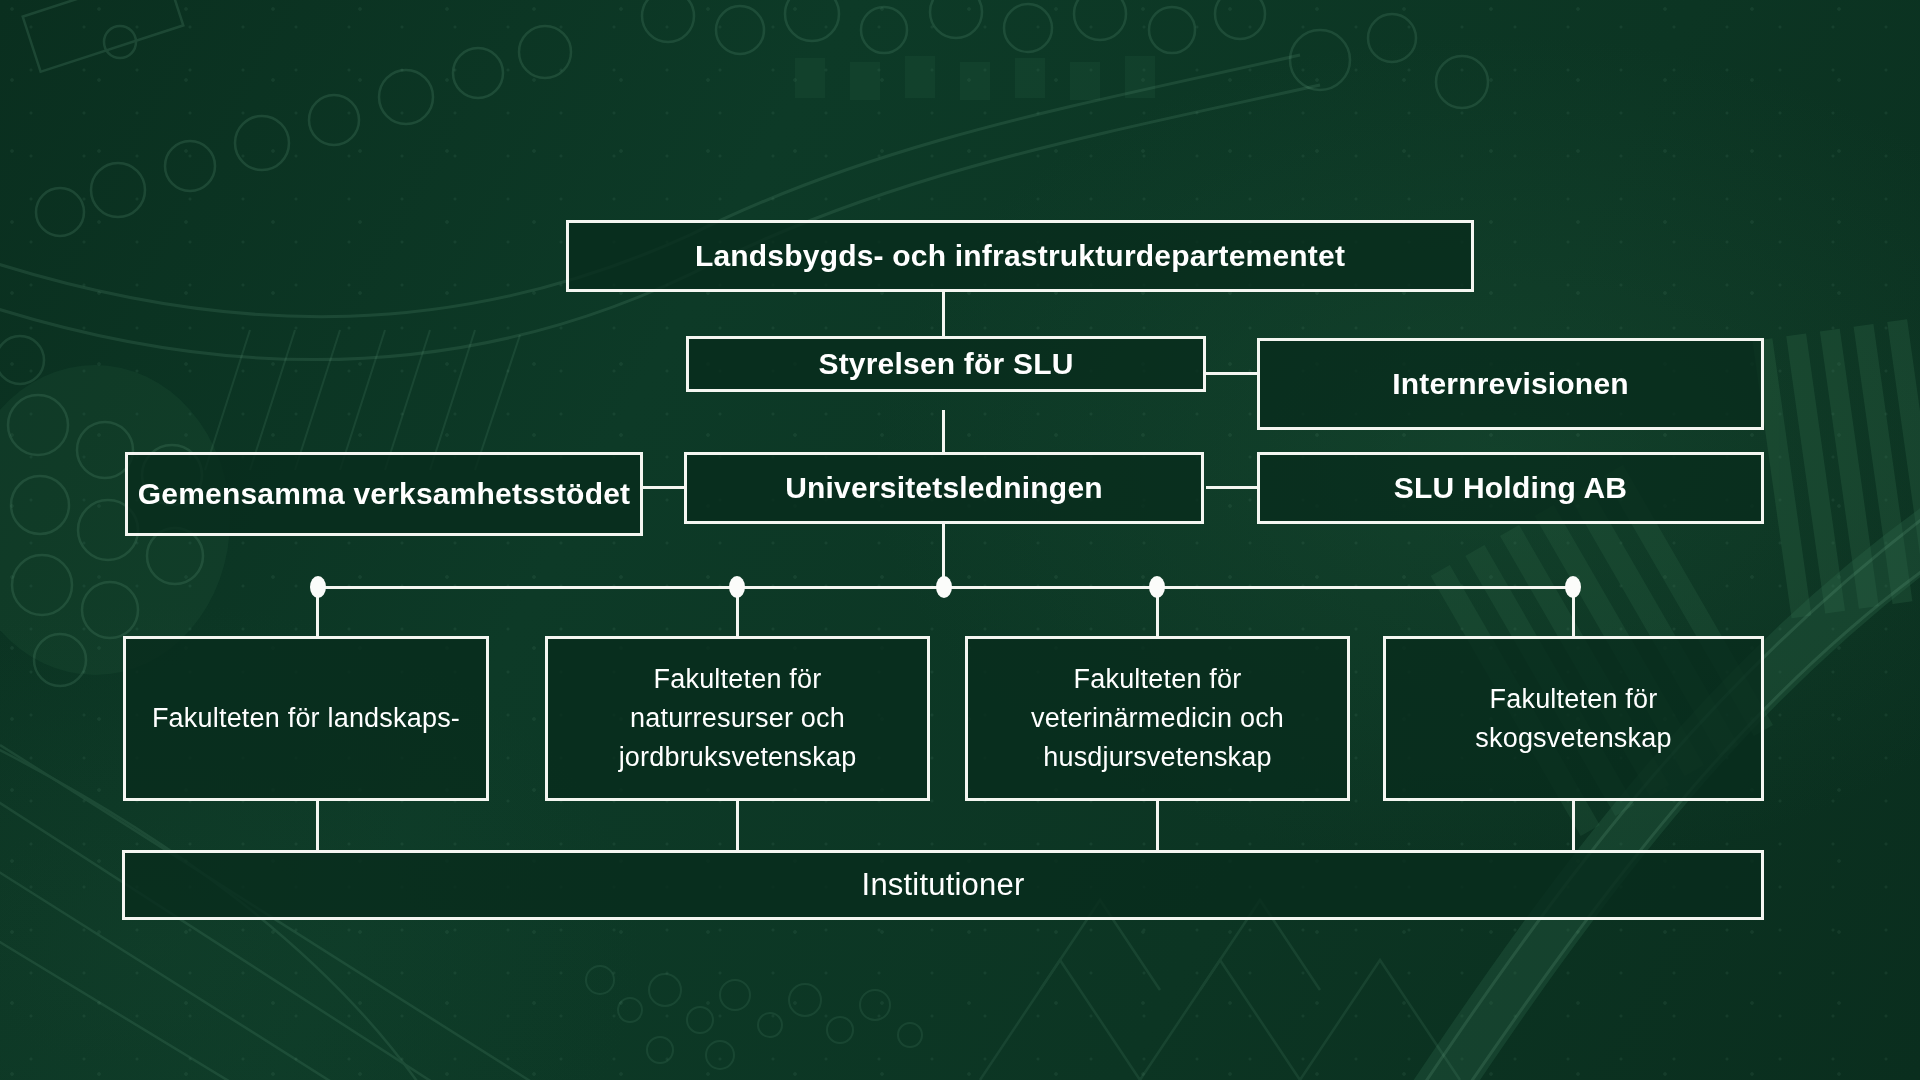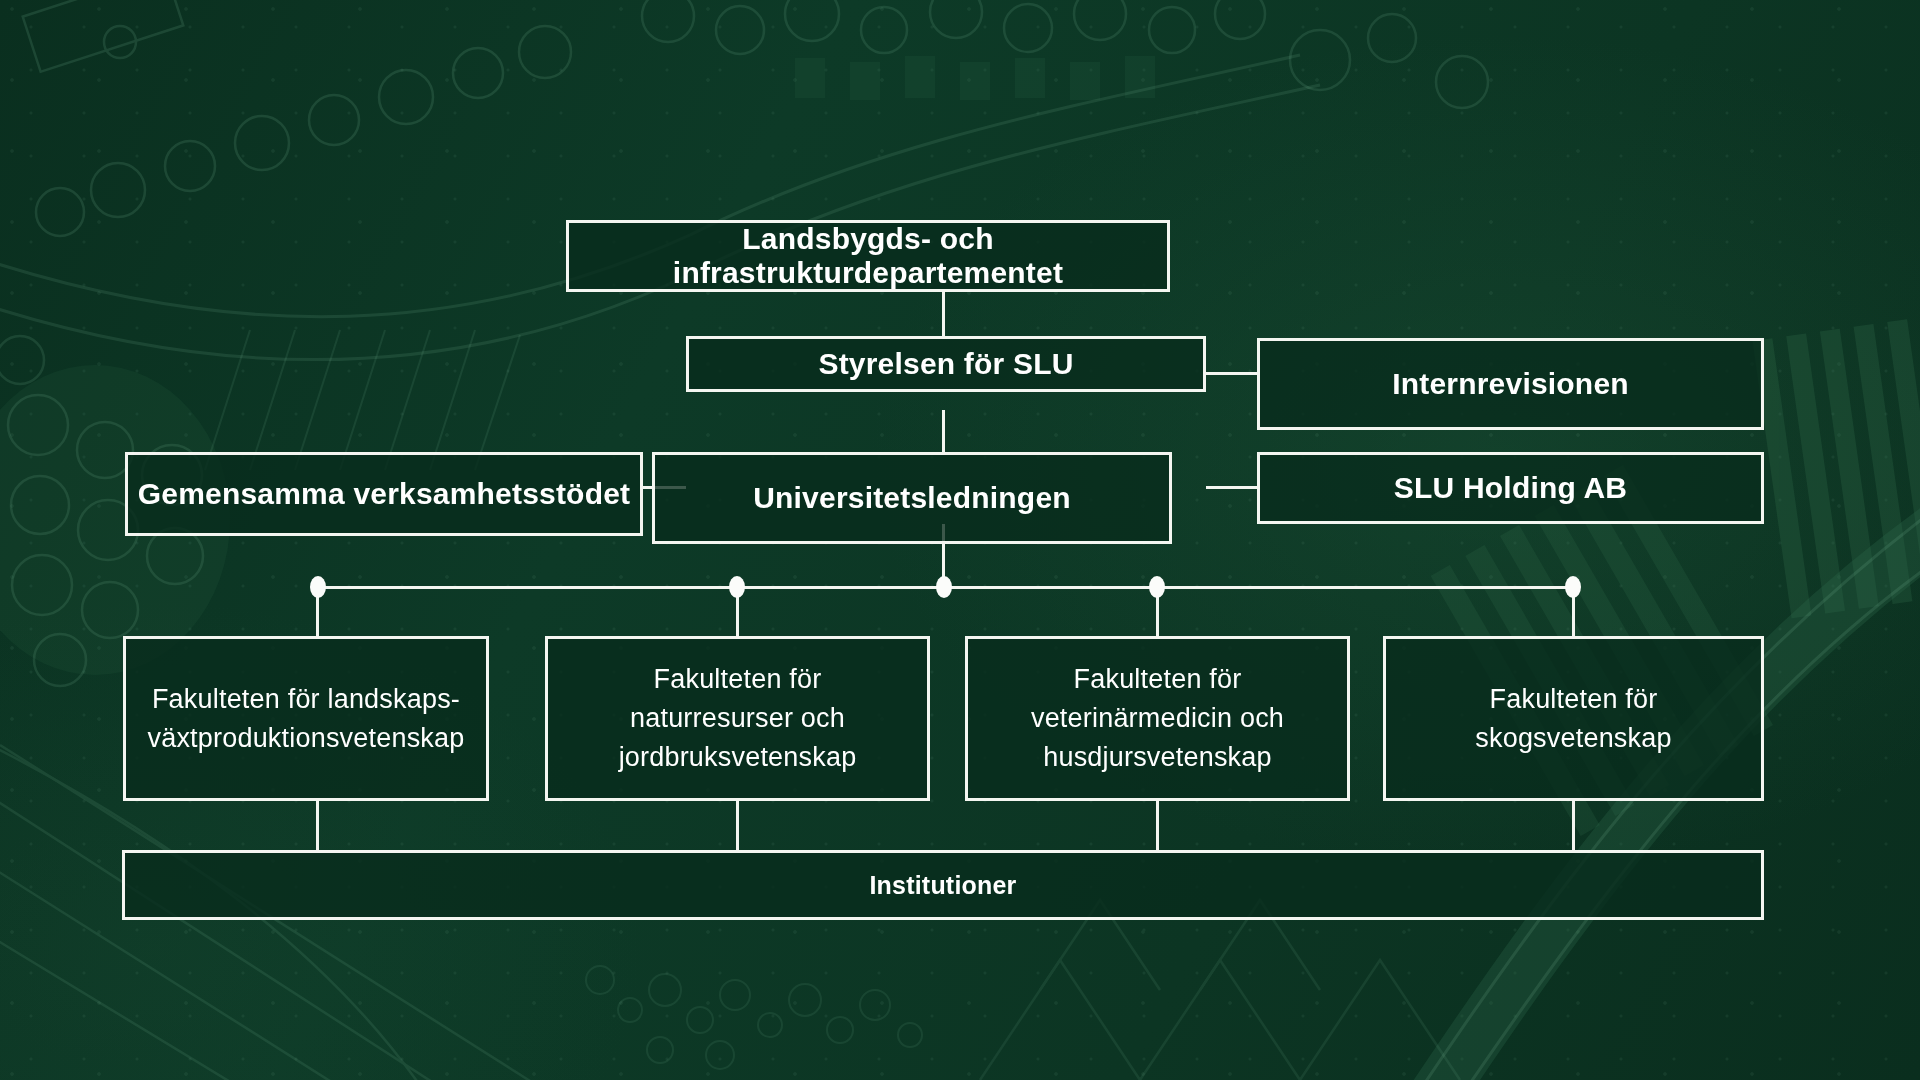--- a/index.html
+++ b/index.html
@@ -21,21 +21,21 @@
   }
   svg.bg{position:absolute;inset:0;width:100%;height:100%;pointer-events:none;}
   .node{
     position:absolute;box-sizing:border-box;
     border:3px solid #f4f6f1;background:rgba(8,44,28,.78);
     display:flex;flex-direction:column;align-items:center;justify-content:center;
     text-align:center;letter-spacing:.2px;
   }
   .node.bold span{font-weight:700;font-size:30px;}
   .node.fac span{font-weight:400;font-size:27px;line-height:39px;}
-  .node.wide span{font-weight:700;font-size:25px;}
+  .node.wide span{font-weight:400;font-size:31px;}
   .edge{position:absolute;background:#f4f6f1;}
   .dot{
     position:absolute;width:16px;height:22px;border-radius:50%;
     background:#fbfcfa;
   }
 </style>
 </head>
 <body>
 
 <div class="stage">
@@ -184,44 +184,43 @@
   <div class="edge" style="left:736px;top:801px;width:3px;height:49px"></div>
   <div class="edge" style="left:1156px;top:801px;width:3px;height:49px"></div>
   <div class="edge" style="left:1572px;top:801px;width:3px;height:49px"></div>
 
   <div class="dot" style="left:310px;top:576px"></div>
   <div class="dot" style="left:729px;top:576px"></div>
   <div class="dot" style="left:936px;top:576px"></div>
   <div class="dot" style="left:1149px;top:576px"></div>
   <div class="dot" style="left:1565px;top:576px"></div>
 
-  <div class="node bold" style="left:566px;top:220px;width:604px;height:72px">
+  <div class="node bold" style="left:566px;top:220px;width:908px;height:72px">
     <span>Landsbygds- och infrastrukturdepartementet</span>
   </div>
 
   <div class="node bold" style="left:686px;top:336px;width:520px;height:56px">
     <span>Styrelsen för SLU</span>
   </div>
   <div class="node bold" style="left:1257px;top:338px;width:507px;height:92px">
     <span>Internrevisionen</span>
   </div>
 
   <div class="node bold" style="left:125px;top:452px;width:518px;height:84px">
     <span>Gemensamma verksamhetsstödet</span>
   </div>
-  <div class="node bold" style="left:652px;top:452px;width:520px;height:92px">
+  <div class="node bold" style="left:684px;top:452px;width:520px;height:72px">
     <span>Universitetsledningen</span>
   </div>
   <div class="node bold" style="left:1257px;top:452px;width:507px;height:72px">
     <span>SLU Holding AB</span>
   </div>
 
   <div class="node fac" style="left:123px;top:636px;width:366px;height:165px">
     <span>Fakulteten för landskaps-</span>
-    <span>växtproduktionsvetenskap</span>
   </div>
   <div class="node fac" style="left:545px;top:636px;width:385px;height:165px">
     <span>Fakulteten för</span>
     <span>naturresurser och</span>
     <span>jordbruksvetenskap</span>
   </div>
   <div class="node fac" style="left:965px;top:636px;width:385px;height:165px">
     <span>Fakulteten för</span>
     <span>veterinärmedicin och</span>
     <span>husdjursvetenskap</span>

